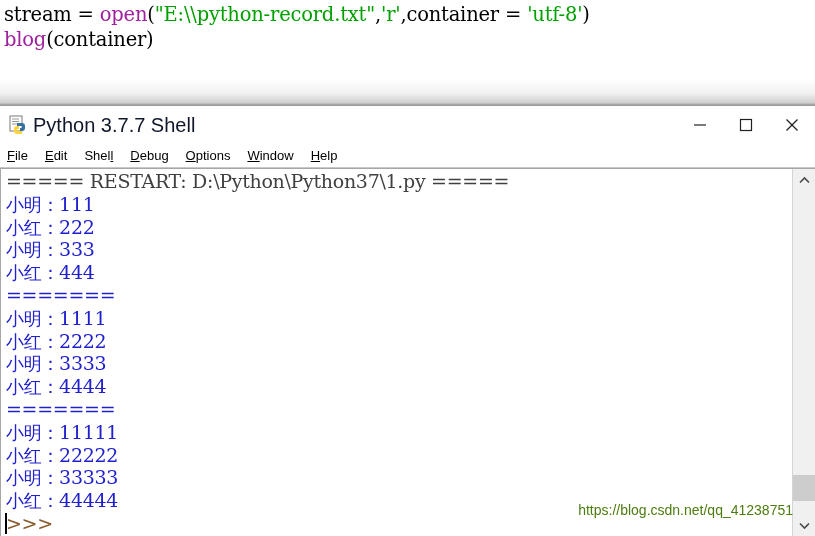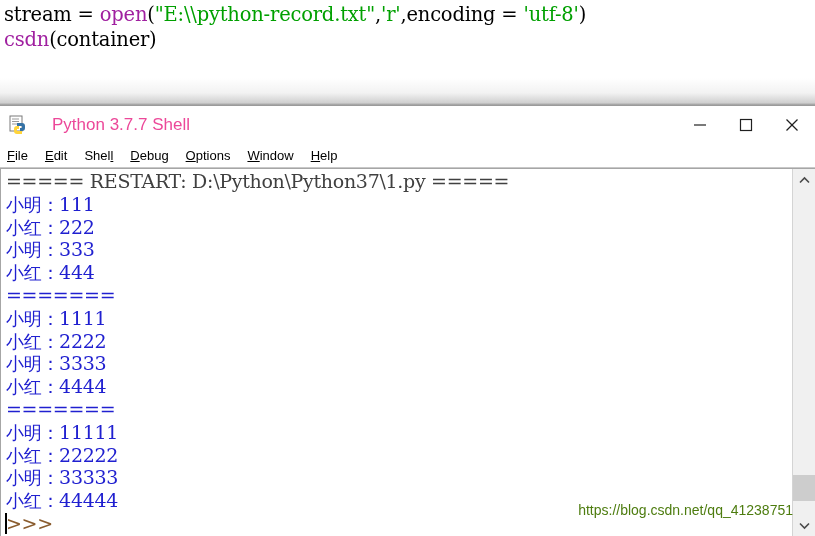--- a/index.html
+++ b/index.html
@@ -64,23 +64,23 @@
     display: flex;
     align-items: center;
   }
   #app-icon {
     width: 20px; height: 20px;
     margin-left: 9px;
     position: relative;
     flex: none;
   }
   #title-text {
-    margin-left: 23px;
-    font-size: 17px;
-    color: #ec4899;
+    margin-left: 4px;
+    font-size: 20px;
+    color: #0f172a;
     font-family: "Liberation Sans", sans-serif;
     white-space: nowrap;
   }
   #win-buttons {
     position: absolute;
     right: 0; top: 0;
     height: 38px;
     display: flex;
     align-items: center;
   }
@@ -182,22 +182,22 @@
     color: #4d7c0f;
     font-family: "Liberation Sans", sans-serif;
     white-space: nowrap;
     pointer-events: none;
   }
 </style>
 </head>
 <body>
 
 <div id="code-pane">
-  <div class="code-line" id="code-line-0"><span class="tok-plain">stream = </span><span class="tok-builtin">open</span><span class="tok-plain">(</span><span class="tok-string">"E:\\python-record.txt"</span><span class="tok-plain">,</span><span class="tok-string">'r'</span><span class="tok-plain">,encoding = </span><span class="tok-string">'utf-8'</span><span class="tok-plain">)</span></div>
-  <div class="code-line" id="code-line-2"><span class="tok-builtin">csdn</span><span class="tok-plain">(container)</span></div>
+  <div class="code-line" id="code-line-0"><span class="tok-plain">stream = </span><span class="tok-builtin">open</span><span class="tok-plain">(</span><span class="tok-string">"E:\\python-record.txt"</span><span class="tok-plain">,</span><span class="tok-string">'r'</span><span class="tok-plain">,container = </span><span class="tok-string">'utf-8'</span><span class="tok-plain">)</span></div>
+  <div class="code-line" id="code-line-2"><span class="tok-builtin">blog</span><span class="tok-plain">(container)</span></div>
 </div>
 <div id="code-fade"></div>
 
 <div id="shell-window">
 
   <div id="title-bar">
     <div id="app-icon">
       <svg width="20" height="20" viewBox="0 0 20 20">
         <rect x="1" y="1" width="12" height="15" fill="#ffffff" stroke="#7a7a7a" stroke-width="1"></rect>
         <line x1="3" y1="4" x2="10" y2="4" stroke="#9a9a9a" stroke-width="1"></line>

